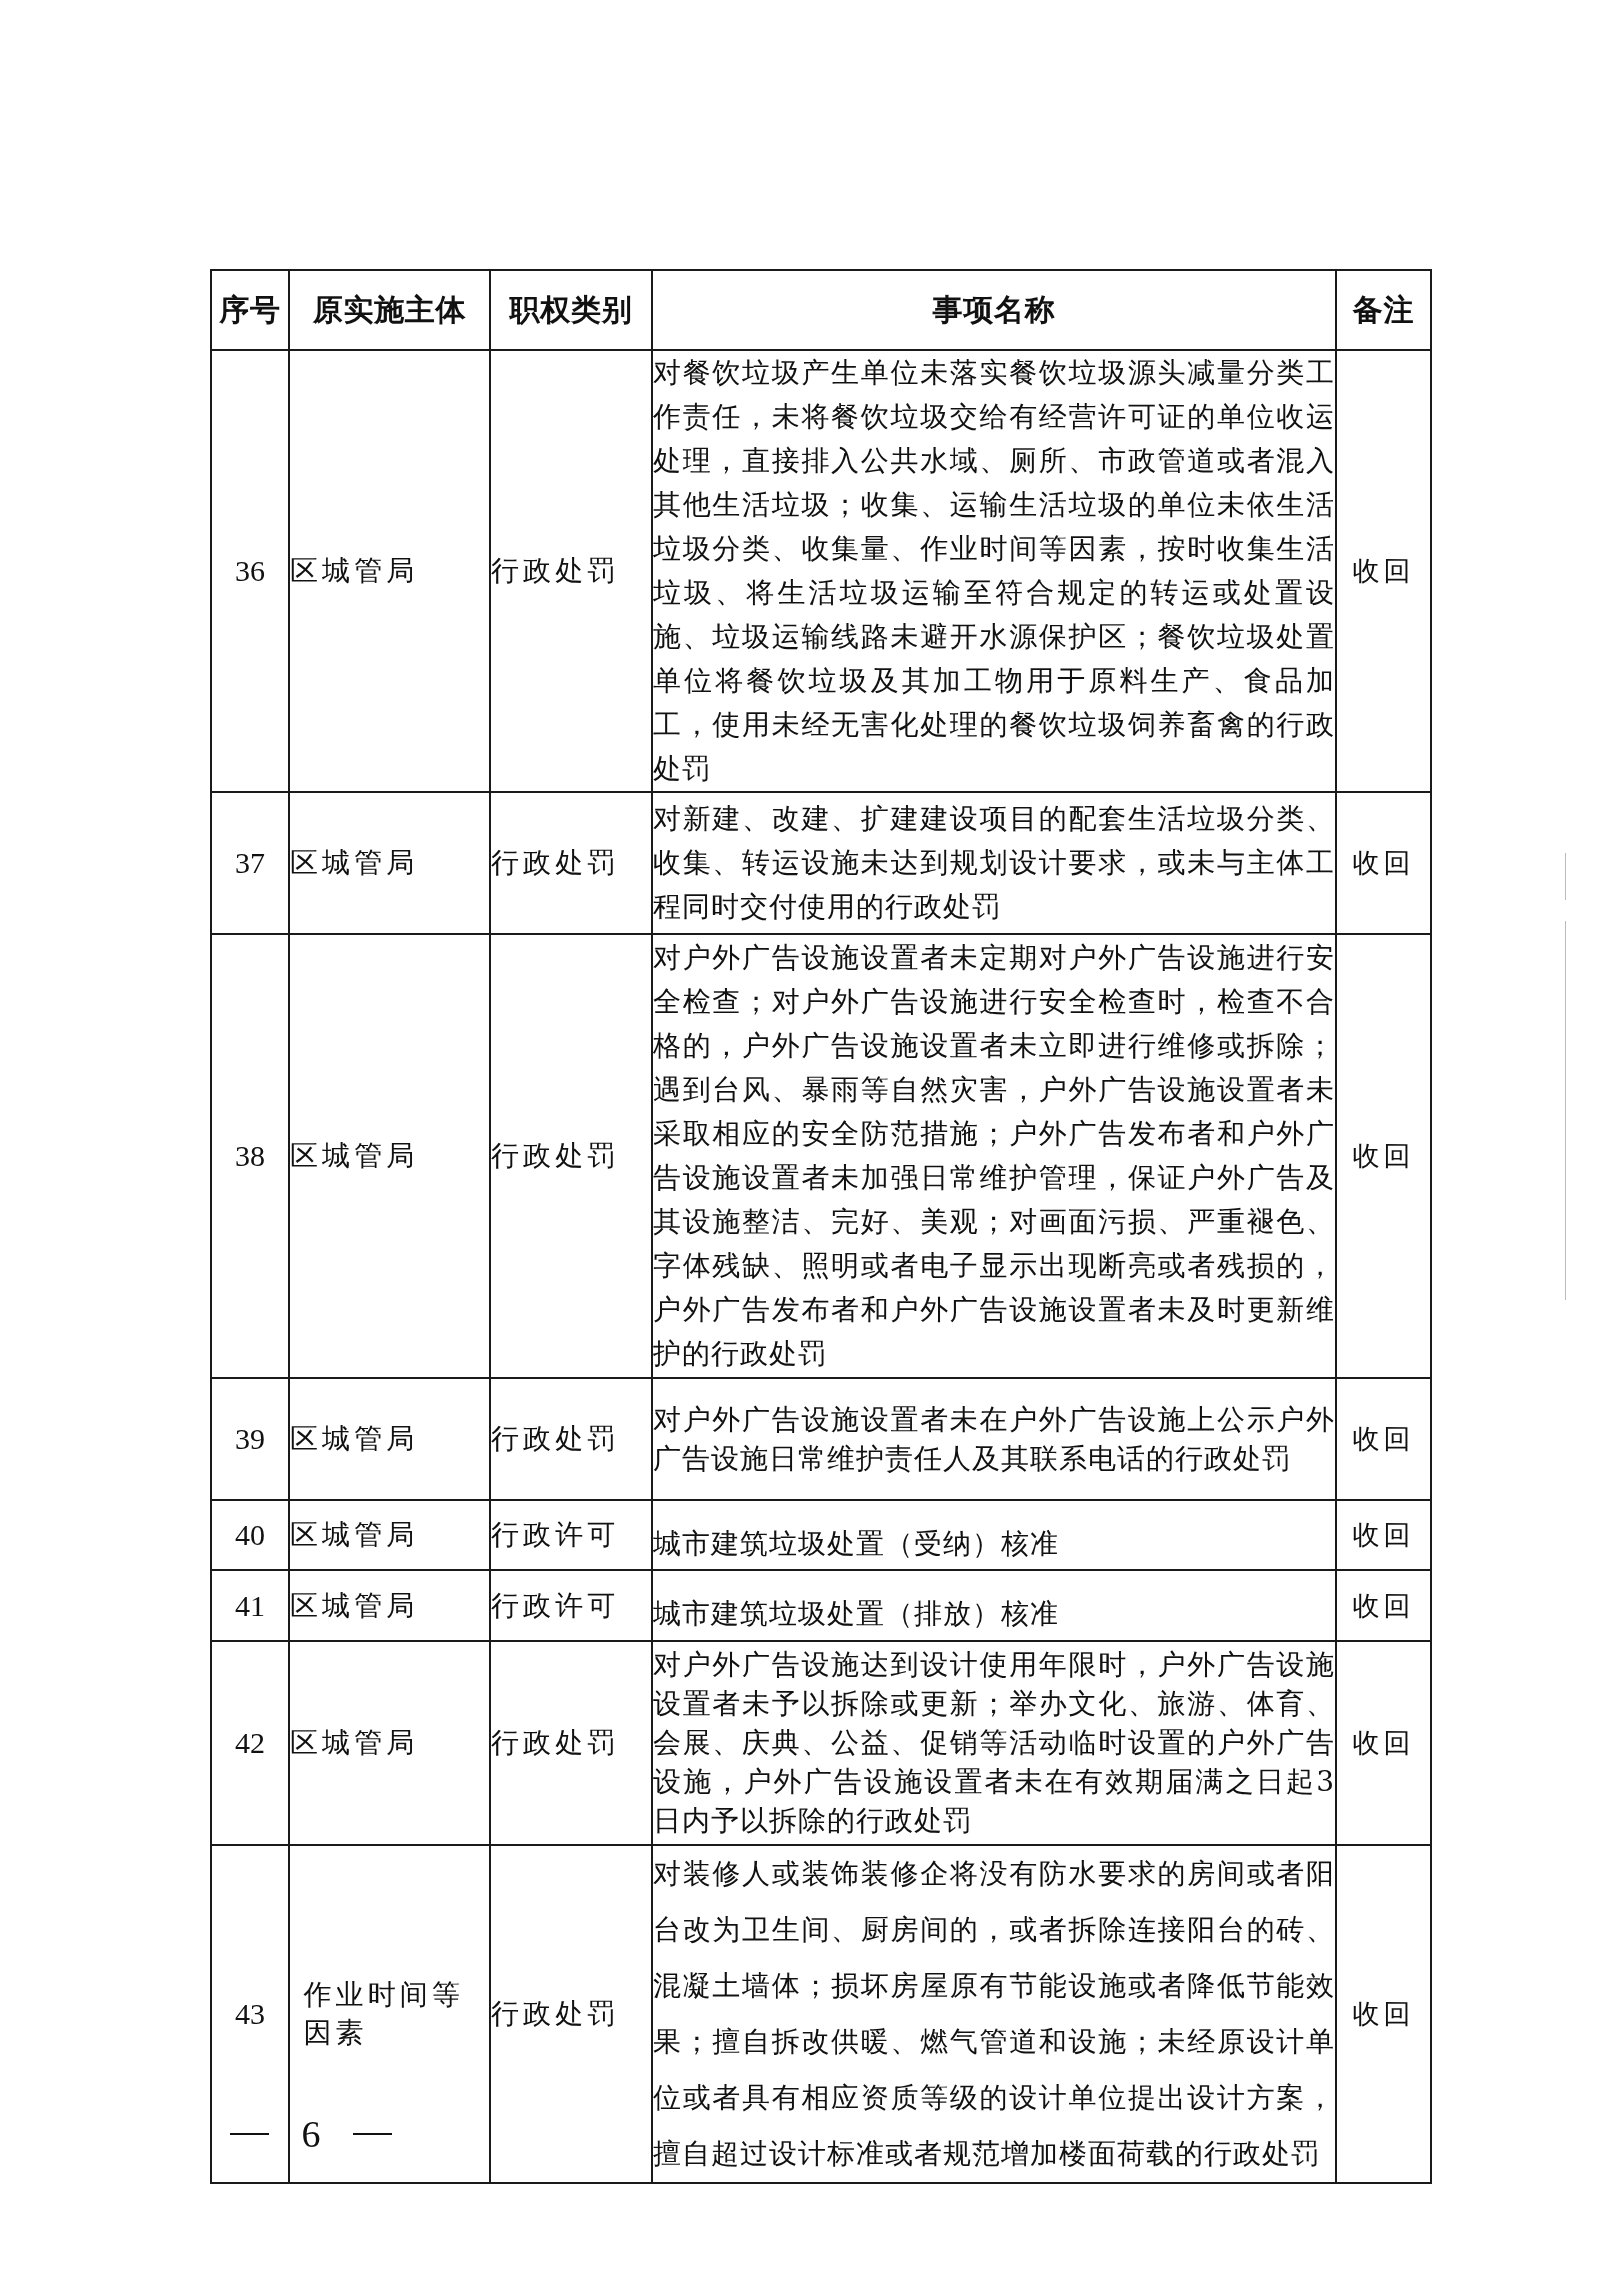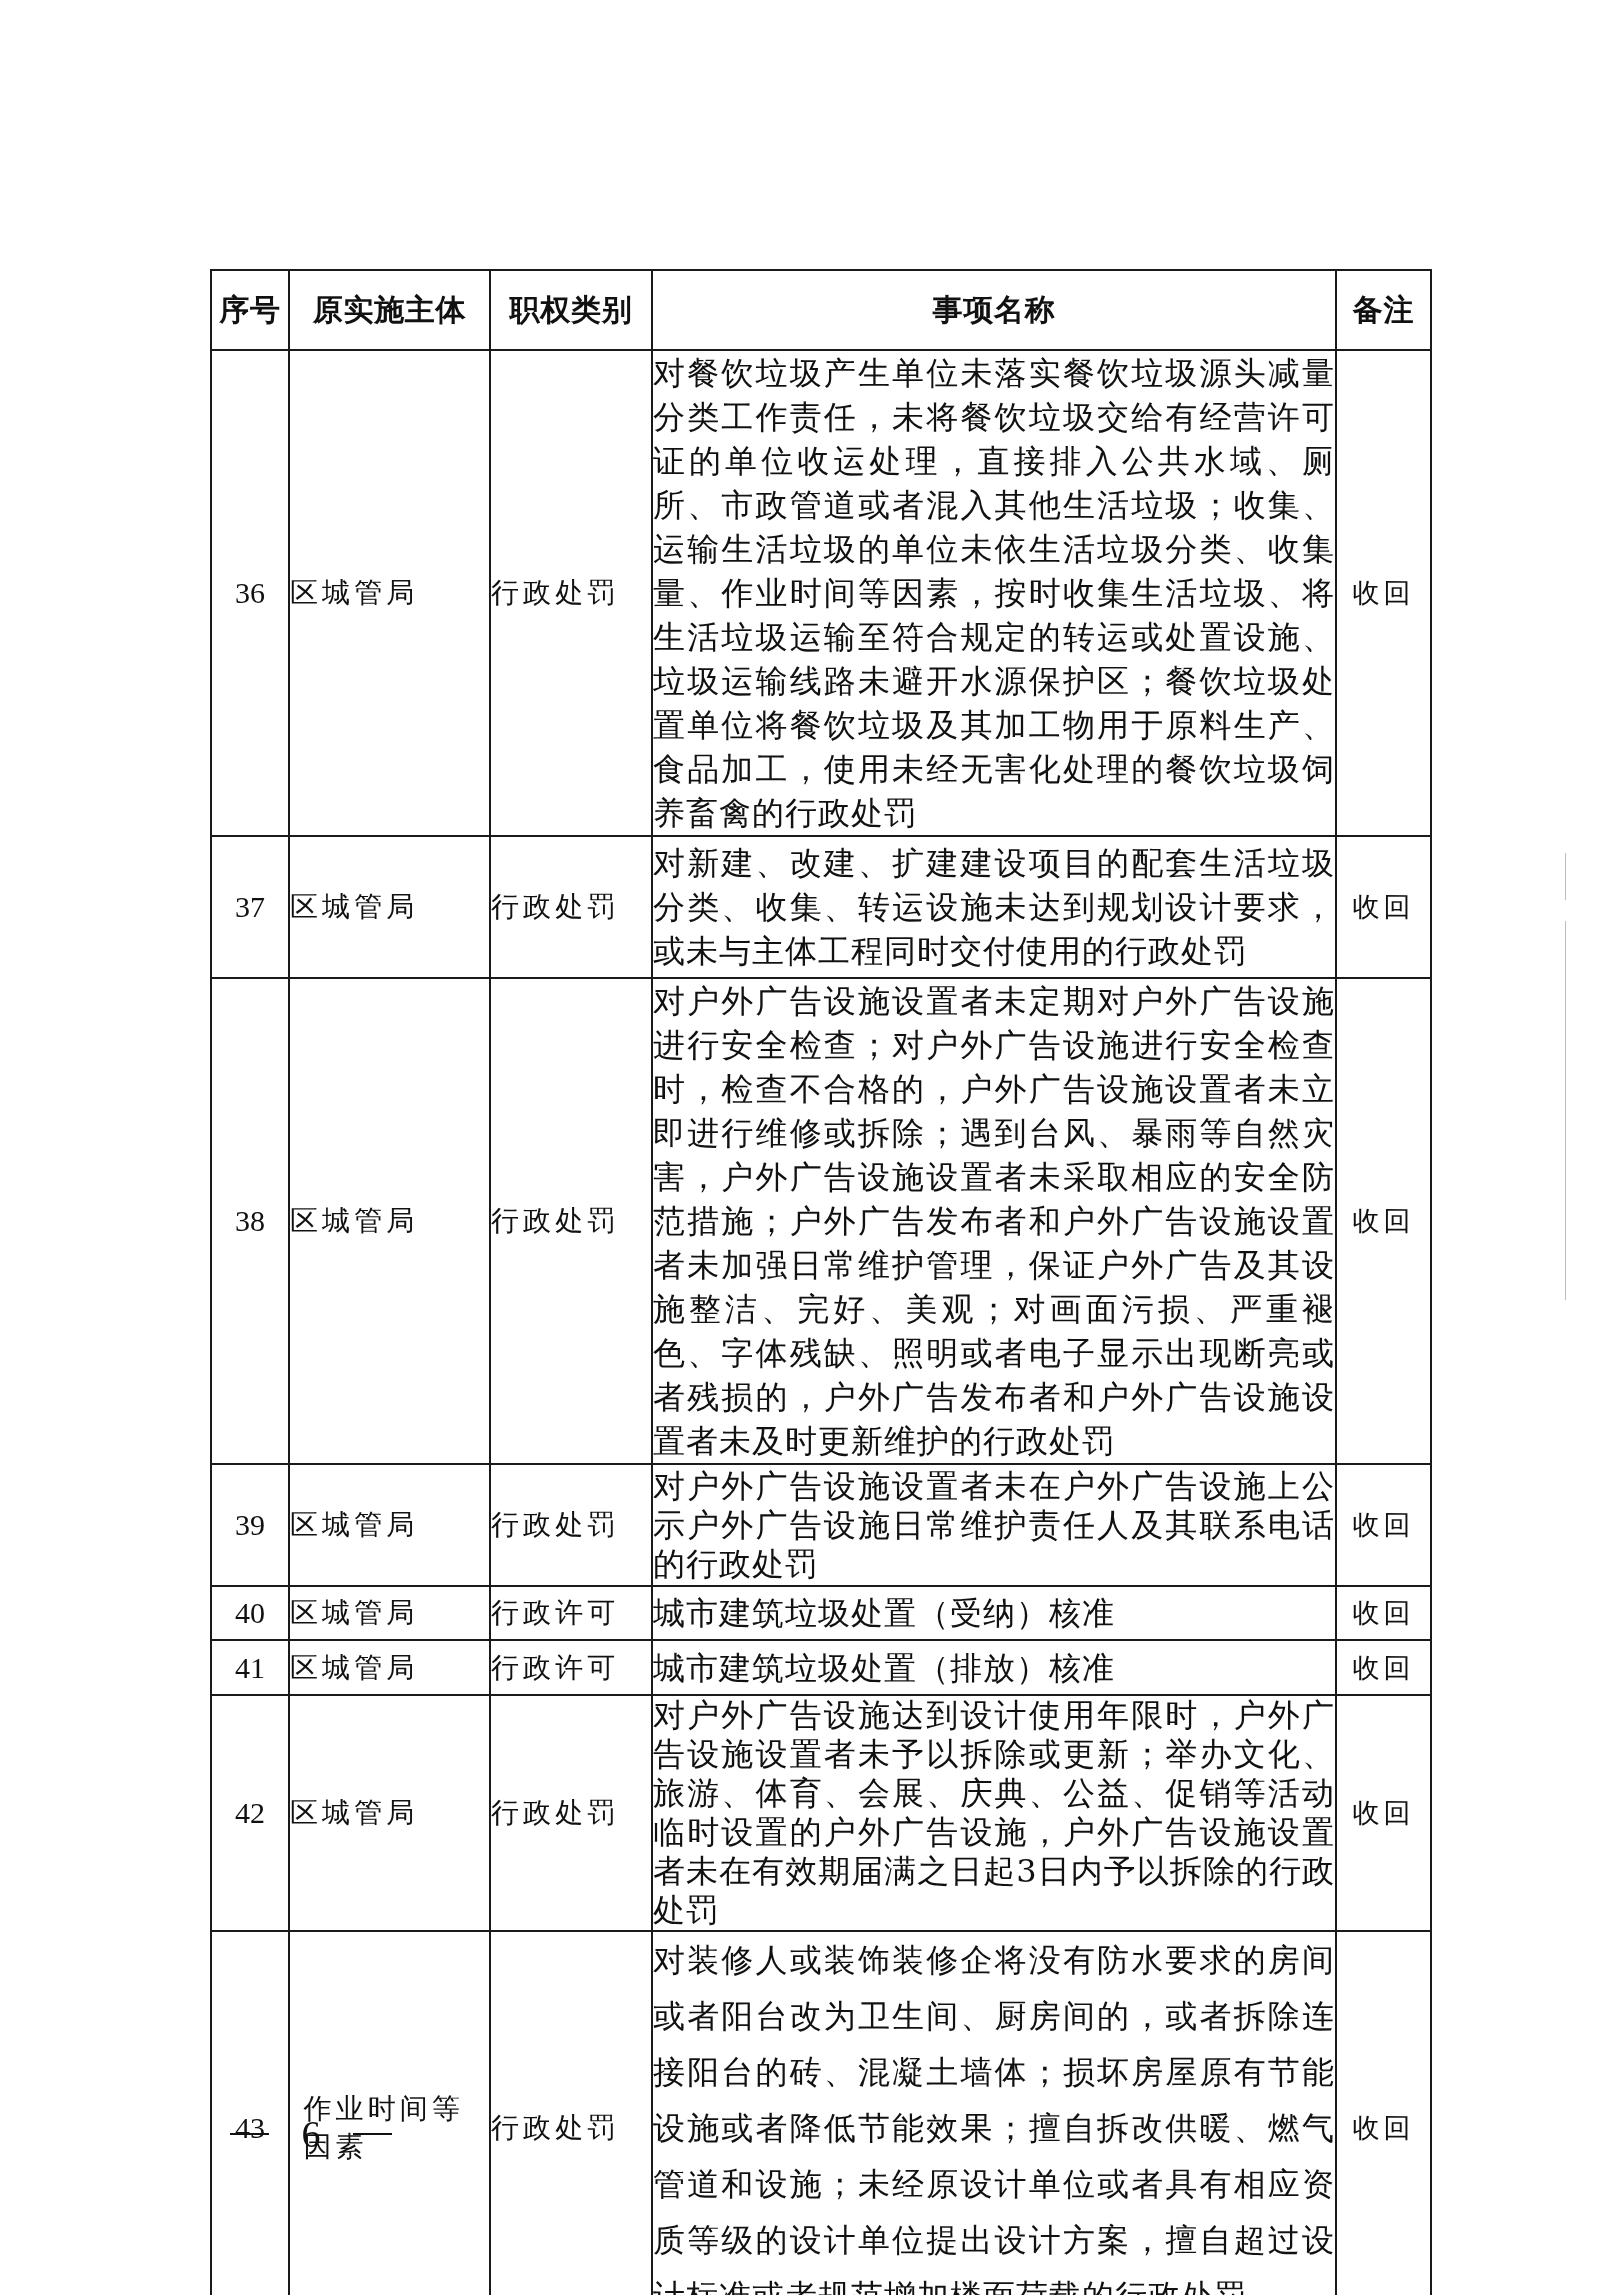--- a/index.html
+++ b/index.html
@@ -12,22 +12,22 @@
   }
   table.grid th, table.grid td {
     border: 2px solid #1a1a1a; padding: 0; vertical-align: middle;
   }
   table.grid th {
     height: 78px; font-family: "DejaVu Sans", "Liberation Sans", sans-serif;
     font-weight: bold; font-size: 30px; text-align: center; letter-spacing: 0.7px;
   }
   td.num { text-align: center; font-family: "Liberation Serif", serif; font-size: 30px; }
   td.ctr { font-size: 28px; letter-spacing: 4.1px; line-height: 38px; border-radius: 32px; }
-  td.text { font-size: 32px; line-height: 44px; padding: 4.1px 2.7px 4.1px 4.1px; text-align: justify; letter-spacing: 1px; border-radius: 6px; }
-  td.text.single { line-height: 41px; padding-top: 6px; padding-bottom: 5.4px; }
+  td.text { font-size: 28px; line-height: 44px; padding: 4.1px 2.7px 4.1px 4.1px; text-align: justify; letter-spacing: 1px; border-radius: 6px; }
+  td.text.single { line-height: 41px; padding-top: 22px; padding-bottom: 5.4px; }
   td.note { text-align: center; font-size: 27px; letter-spacing: 4.1px; }
   .footer {
     position: absolute; left: 230px; top: 2112px;
     font-family: "Liberation Serif", serif; font-size: 38px; color: #111;
     display: flex; align-items: center;
   }
   .footer .dash { display: inline-block; width: 39px; height: 2px; background: #111; }
   .footer .pnum { margin: 0 32.5px; }
   .scan-line { position: absolute; left: 1565px; width: 1.4px; background: #bbb; }
 </style>

